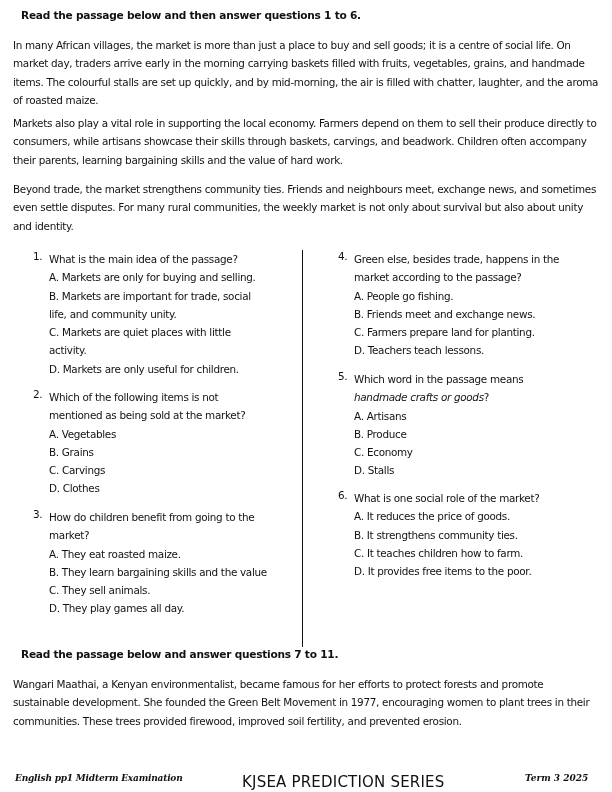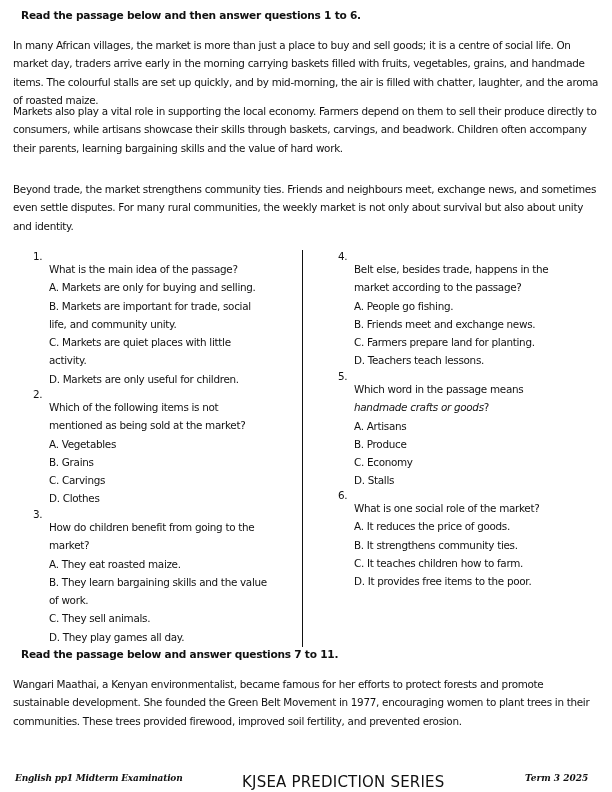--- a/index.html
+++ b/index.html
@@ -47,21 +47,21 @@
       width: 240px;
     }
     .q .num {
       position: absolute;
       left: 0;
       top: 0;
     }
     .q .body {
       position: absolute;
       left: 16px;
-      top: 10px;
+      top: 0;
       width: 228px;
       line-height: 18.3px;
     }
     .q .line {
       display: block;
       white-space: nowrap;
     }
     .q .opt {
       display: block;
     }
@@ -106,21 +106,21 @@
     i.inline-ital { font-style: italic; text-align: center; }
   </style>
 </head>
 <body>
 
 <div class="page">
 
   <div class="heading" style="top:9px;">Read the passage below and then answer questions 1 to 6.</div>
 
   <div class="para" style="top:36px;">In many African villages, the market is more than just a place to buy and sell goods; it is a centre of social life. On market day, traders arrive early in the morning carrying baskets filled with fruits, vegetables, grains, and handmade items. The colourful stalls are set up quickly, and by mid-morning, the air is filled with chatter, laughter, and the aroma of roasted maize.</div>
-  <div class="para" style="top:102px;">Markets also play a vital role in supporting the local economy. Farmers depend on them to sell their produce directly to consumers, while artisans showcase their skills through baskets, carvings, and beadwork. Children often accompany their parents, learning bargaining skills and the value of hard work.</div>
+  <div class="para" style="top:114px;">Markets also play a vital role in supporting the local economy. Farmers depend on them to sell their produce directly to consumers, while artisans showcase their skills through baskets, carvings, and beadwork. Children often accompany their parents, learning bargaining skills and the value of hard work.</div>
   <div class="para" style="top:180px;">Beyond trade, the market strengthens community ties. Friends and neighbours meet, exchange news, and sometimes even settle disputes. For many rural communities, the weekly market is not only about survival but also about unity and identity.</div>
 
   <div class="col" style="left:20px; top:0;">
 
     <div class="q" style="top:250px;">
       <span class="num">1.</span>
       <div class="body">
         <span class="line">What is the main idea of the passage?</span>
         <span class="opt">
             <span class="line">A. Markets are only for buying and selling.</span>
@@ -162,40 +162,39 @@
     <div class="q" style="top:508px;">
       <span class="num">3.</span>
       <div class="body">
         <span class="line">How do children benefit from going to the</span>
         <span class="line">market?</span>
         <span class="opt">
             <span class="line">A. They eat roasted maize.</span>
           </span>
         <span class="opt">
             <span class="line">B. They learn bargaining skills and the value</span>
-            <span class="line">of work.</span>
           </span>
         <span class="opt">
             <span class="line">C. They sell animals.</span>
           </span>
         <span class="opt">
             <span class="line">D. They play games all day.</span>
           </span>
       </div>
     </div>
   </div>
 
   <div class="divider" style="left:289px;"></div>
 
   <div class="col" style="left:325px; top:0;">
 
     <div class="q" style="top:250px;">
       <span class="num">4.</span>
       <div class="body">
-        <span class="line">Belt else, besides trade, happens in the</span>
+        <span class="line">Green else, besides trade, happens in the</span>
         <span class="line">market according to the passage?</span>
         <span class="opt">
             <span class="line">A. People go fishing.</span>
           </span>
         <span class="opt">
             <span class="line">B. Friends meet and exchange news.</span>
           </span>
         <span class="opt">
             <span class="line">C. Farmers prepare land for planting.</span>
           </span>

